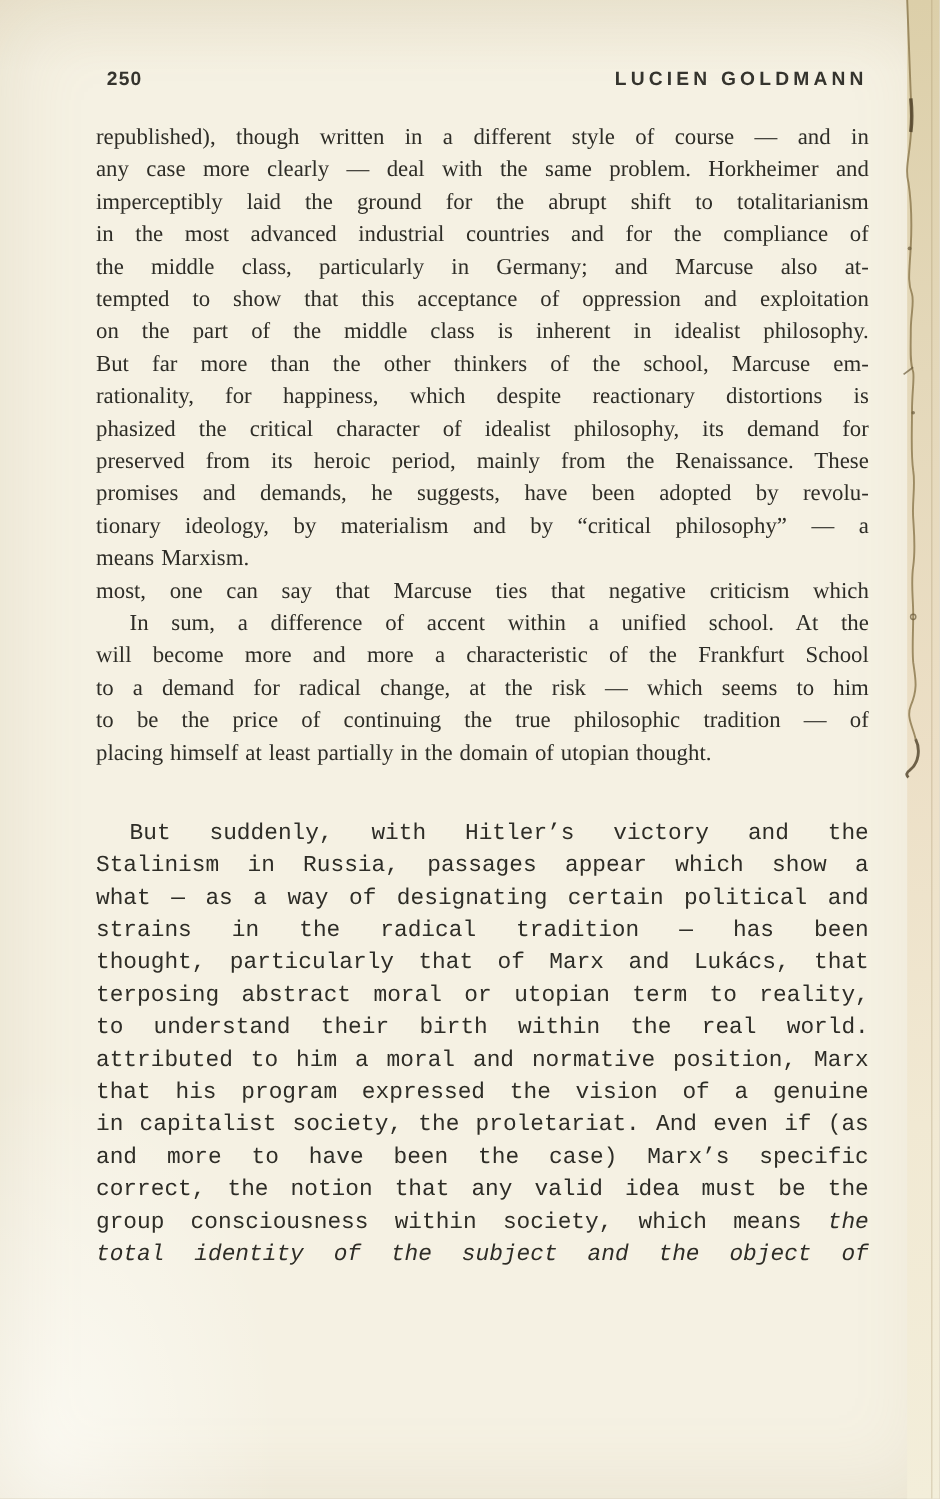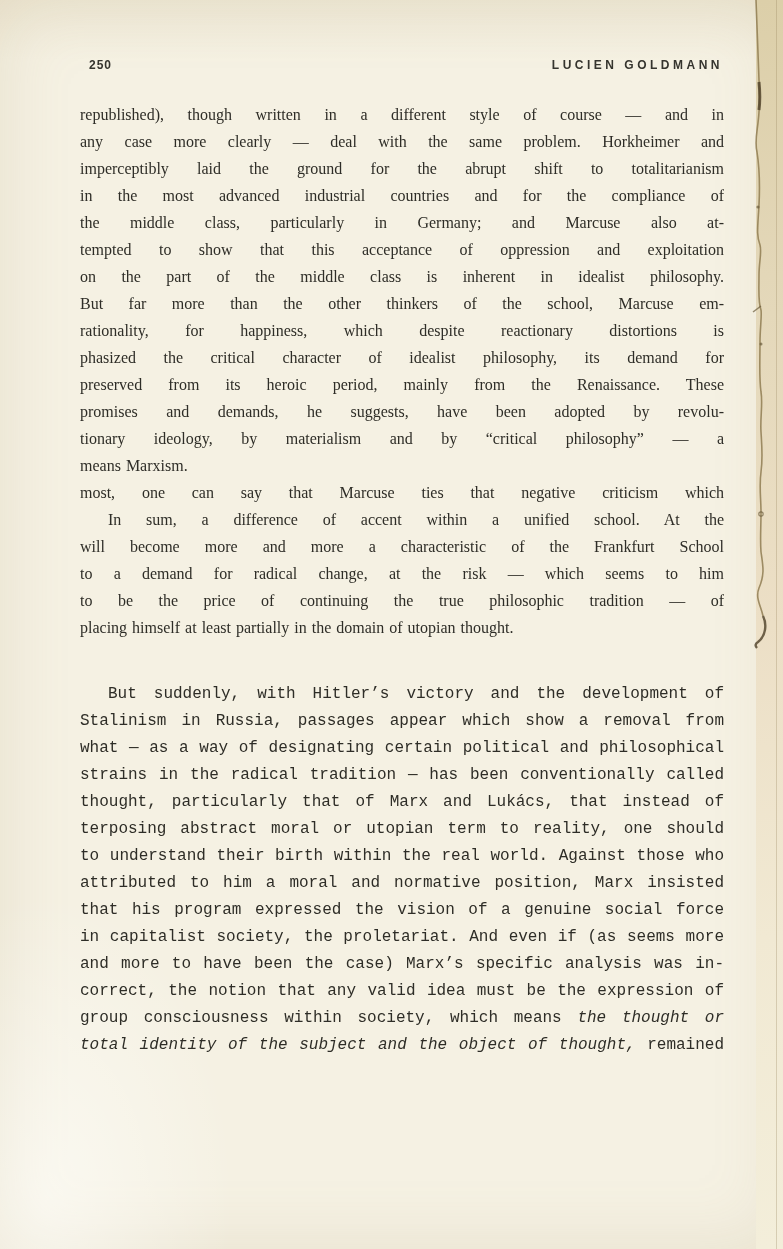--- a/index.html
+++ b/index.html
@@ -48,41 +48,41 @@
     height: 1249px;
   }
   .header {
     position: absolute;
     top: 58px;
     left: 89px;
     right: 60px;
     height: 20px;
     font-family: "Liberation Sans", sans-serif;
     font-weight: bold;
-    font-size: 12px;
+    font-size: 16px;
     color: #35342e;
   }
   .page-number {
     position: absolute;
     left: 0;
     top: 0;
     letter-spacing: 1px;
   }
   .author {
     position: absolute;
     right: 0;
     top: 0;
     letter-spacing: 3.5px;
   }
   .body-text {
     position: absolute;
     top: 101px;
     left: 80px;
     width: 644px;
-    font-size: 16px;
+    font-size: 19px;
     line-height: 27px;
     word-spacing: 1px;
   }
   .para { margin: 0; }
   .para-3 { margin-top: 40px; font-family: Liberation Mono, monospace; }
   .line {
     height: 27px;
     overflow: hidden;
     text-align: justify;
     text-align-last: justify;

